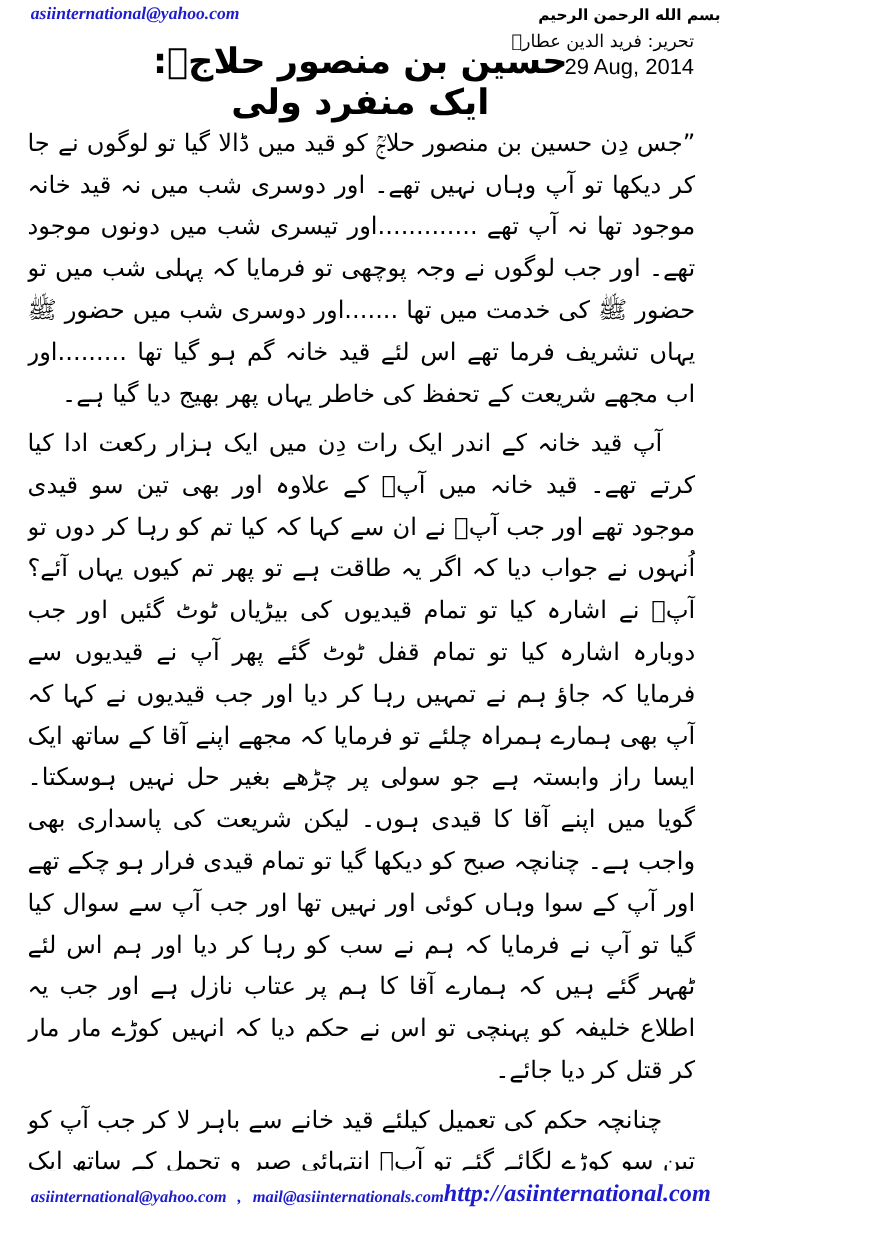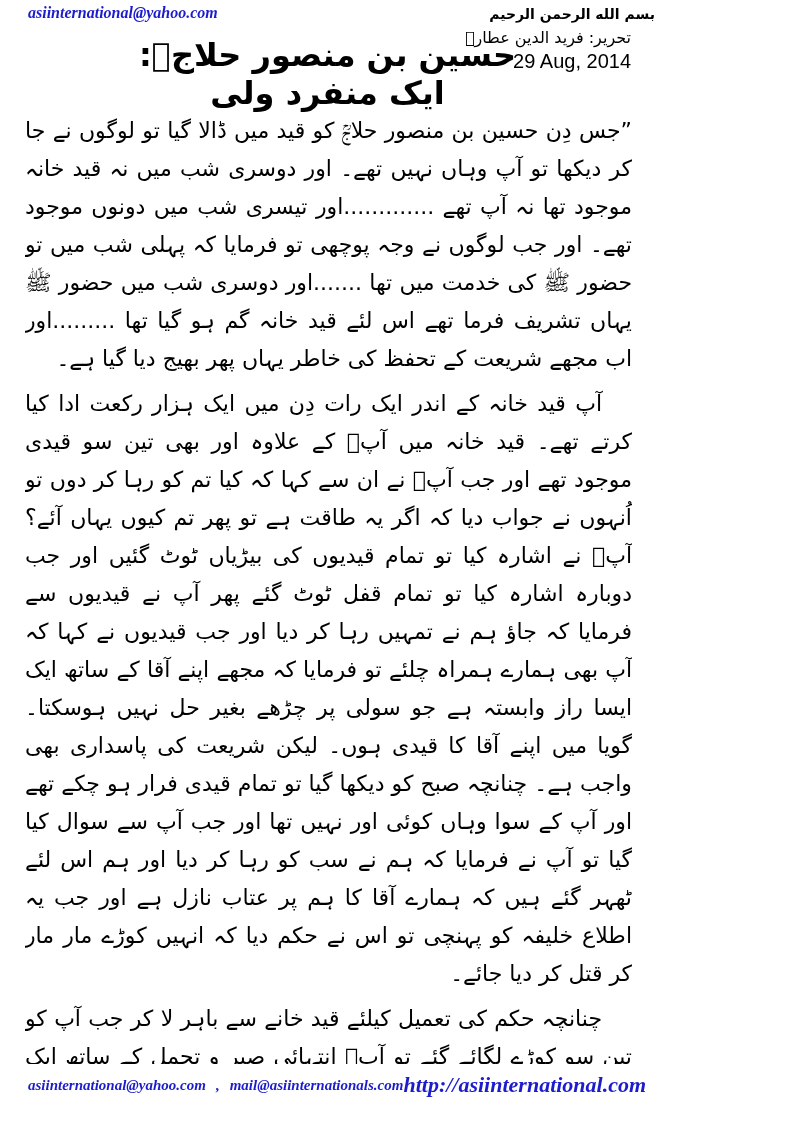--- a/index.html
+++ b/index.html
@@ -45,21 +45,21 @@
     position:absolute;top:112px;left:25px;right:23px;bottom:58px;
     direction:rtl;text-align:justify;
     font-size:22px;line-height:38px;
     overflow:hidden;
   }
   .para{margin:0 0 7px 0;text-indent:30px;}
   .para.no-indent{text-indent:0;}
   
   .footer{
     position:absolute;left:28px;right:10px;bottom:24px;
-    display:flex;justify-content:space-between;align-items:center;
+    display:flex;justify-content:space-between;align-items:flex-end;
   }
   .footer-left{
     font-family:"Liberation Serif","DejaVu Serif",serif;
     font-style:italic;font-weight:bold;font-size:15px;
     color:var(--link-blue);white-space:nowrap;
   }
   .footer-left .sep{margin:0 10px;font-weight:bold;}
   .footer-right{
     font-family:"Liberation Serif","DejaVu Serif",serif;
     font-style:italic;font-weight:bold;font-size:22px;

